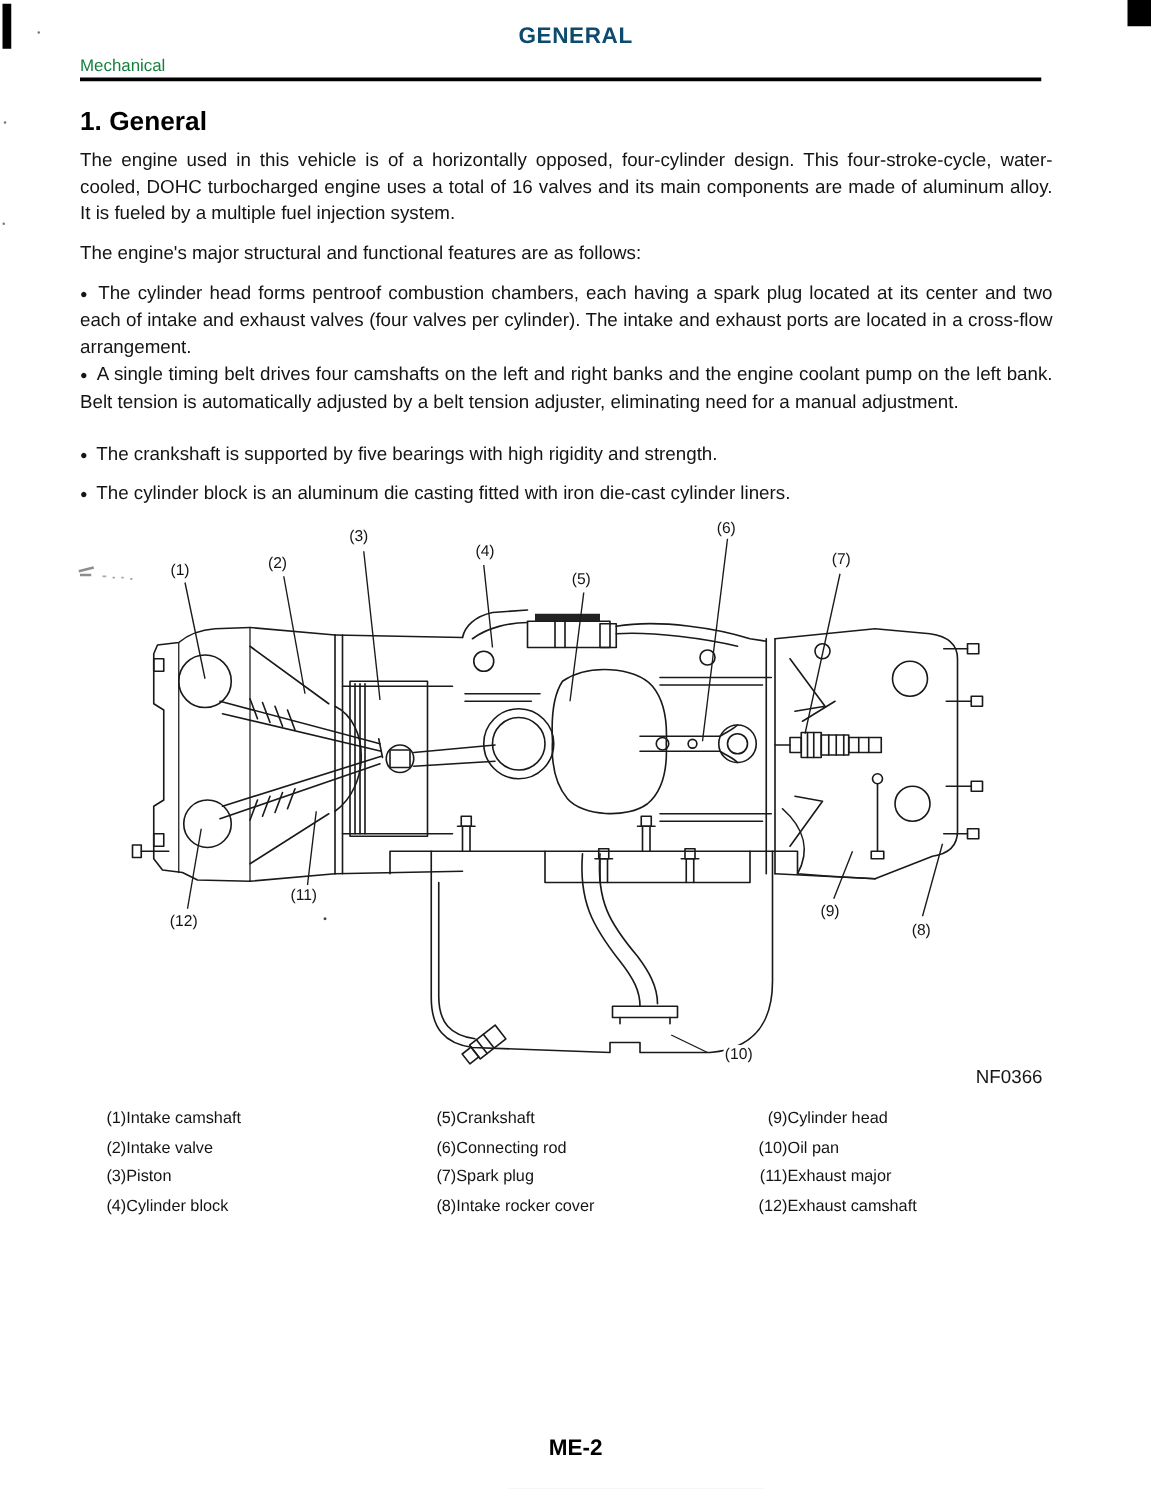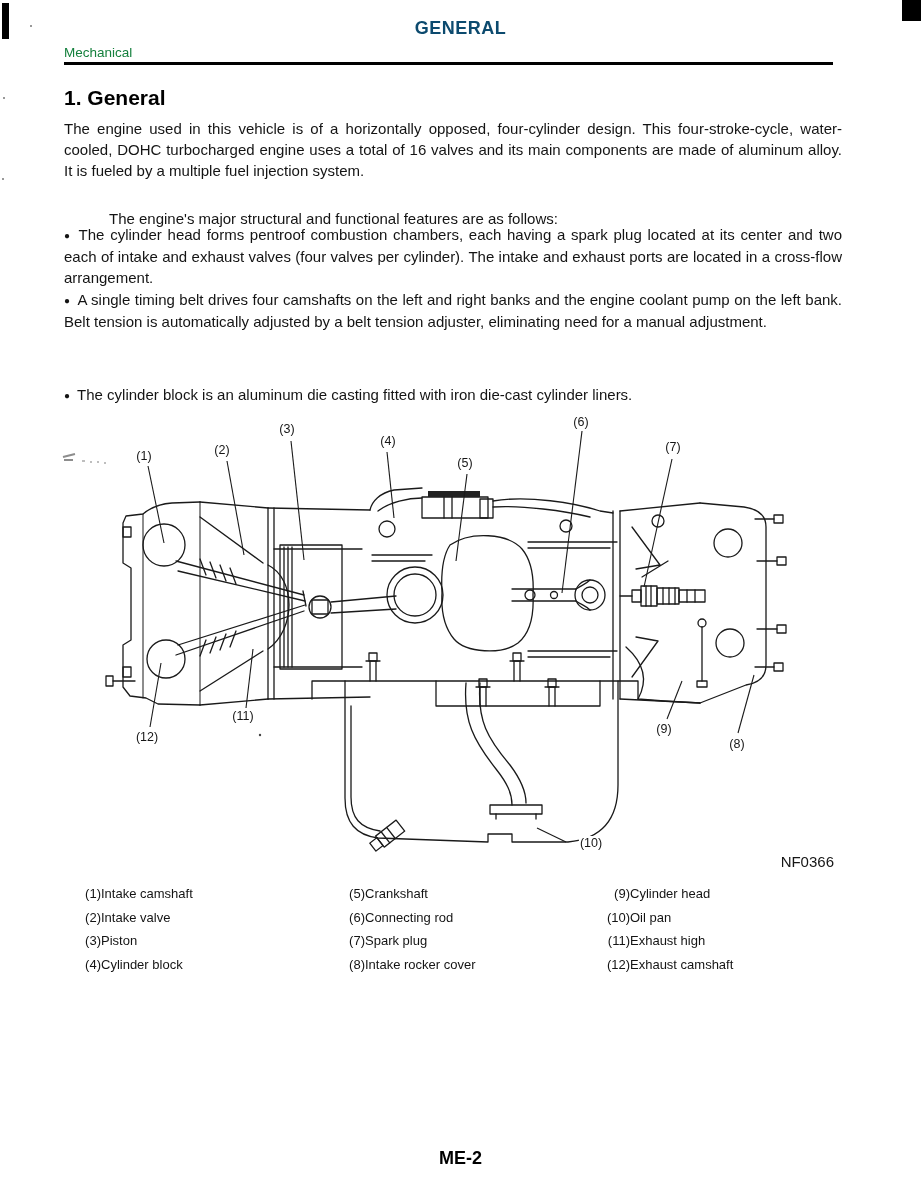--- a/index.html
+++ b/index.html
@@ -68,24 +68,25 @@
   <div class="speck" style="left:3px;top:97px;"></div>
   <div class="speck" style="left:2px;top:178px;"></div>
 
   <div class="doc-title">GENERAL</div>
   <div class="doc-subtitle">Mechanical</div>
   <div class="header-rule"></div>
 
   <div class="section-heading">1. General</div>
 
   <div class="para" style="top:118px;">The engine used in this vehicle is of a horizontally opposed, four-cylinder design. This four-stroke-cycle, water-cooled, DOHC turbocharged engine uses a total of 16 valves and its main components are made of aluminum alloy. It is fueled by a multiple fuel injection system.</div>
-  <div class="para" style="top:208px;margin-left:45px;">The engine's major structural and functional features are as follows:</div>
+  <div class="para" style="top:192px;">The engine's major structural and functional features are as follows:</div>
 
   <div class="para" style="top:224px;"><span class="bullet-dot">●</span><span>The cylinder head forms pentroof combustion chambers, each having a spark plug located at its center and two each of intake and exhaust valves (four valves per cylinder). The intake and exhaust ports are located in a cross-flow arrangement.</span></div>
   <div class="para" style="top:289px;"><span class="bullet-dot">●</span><span>A single timing belt drives four camshafts on the left and right banks and the engine coolant pump on the left bank. Belt tension is automatically adjusted by a belt tension adjuster, eliminating need for a manual adjustment.</span></div>
+  <div class="para" style="top:353px;"><span class="bullet-dot">●</span><span>The crankshaft is supported by five bearings with high rigidity and strength.</span></div>
   <div class="para" style="top:384px;"><span class="bullet-dot">●</span><span>The cylinder block is an aluminum die casting fitted with iron die-cast cylinder liners.</span></div>
 
   <div class="figure">
     <svg width="780" height="460" viewBox="0 0 780 460">
 
       <g stroke="#8d8d8d" stroke-width="2" fill="none">
         <path d="M3,42 L15,39 M4,45 L13,45"></path>
         <path d="M22,46 L25,46 M30,47 L32,47 M37,47 L39,47 M44,48 L46,48" stroke="#a9a9a9" stroke-width="1.4"></path>
       </g>
 
@@ -282,21 +283,21 @@
       <div class="legend-row">
           <span class="lnum">(9)</span>
           <span class="llbl">Cylinder head</span>
         </div>
       <div class="legend-row">
           <span class="lnum">(10)</span>
           <span class="llbl">Oil pan</span>
         </div>
       <div class="legend-row">
           <span class="lnum">(11)</span>
-          <span class="llbl">Exhaust high</span>
+          <span class="llbl">Exhaust major</span>
         </div>
       <div class="legend-row">
           <span class="lnum">(12)</span>
           <span class="llbl">Exhaust camshaft</span>
         </div>
     </div>
   </div>
 
   <div class="page-number">ME-2</div>
 

